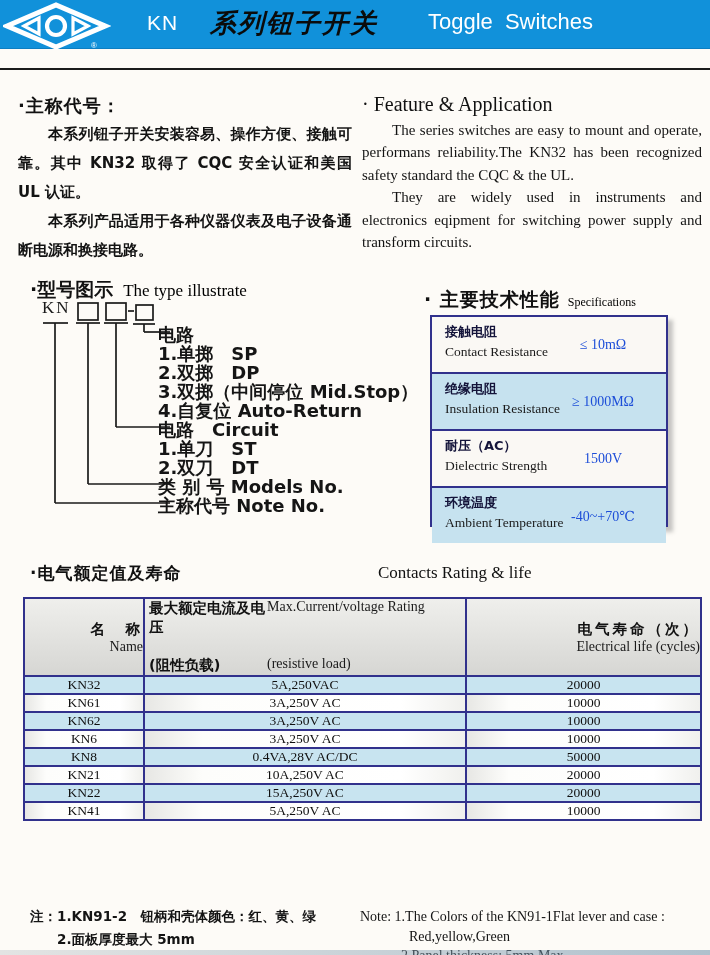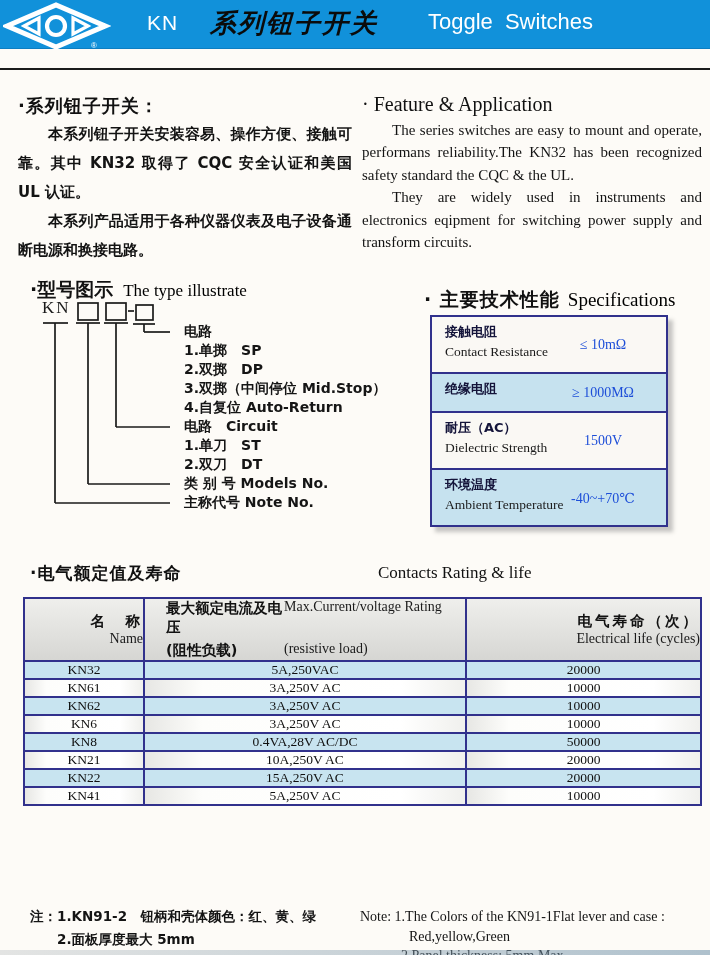--- a/index.html
+++ b/index.html
@@ -32,27 +32,27 @@
               line-height:22.4px; text-align:justify; color:#131313; }
   .feat-en-p p{ text-indent:2em; }
 
   
   .diag-h{ position:absolute; left:30px; top:277px; }
   .diag-h .zh{ font-size:19px; }
   .diag-h .en{ font-size:17px; margin-left:10px; }
   .diagram{ position:absolute; left:40px; top:298px; width:370px; height:222px; }
   .diagram svg{ position:absolute; left:0; top:0; }
   .diag-kn{ position:absolute; left:2px; top:0px; font-size:17px; color:#1a1a1a; letter-spacing:2px; }
-  .diag-label{ position:absolute; left:144px; font-size:14px; color:#151515; white-space:nowrap;
+  .diag-label{ position:absolute; left:118px; font-size:18px; color:#151515; white-space:nowrap;
                font-family:"DejaVu Sans","Liberation Sans",sans-serif; font-weight:600; }
 
   
   .spec-h{ position:absolute; left:424px; top:287px; }
   .spec-h .zh{ font-size:19px; letter-spacing:1px; }
-  .spec-h .en{ font-size:19px; margin-left:8px; }
+  .spec-h .en{ font-size:12px; margin-left:8px; }
   .spec-table{ position:absolute; left:430px; top:315px; width:238px; height:212px;
                border:2px solid #31318c; display:flex; flex-direction:column;
                box-shadow:5px 5px 4px rgba(130,130,130,.45); }
   .spec-row{ position:relative; flex:1; padding:6px 0 12px 13px; border-bottom:2px solid #31318c; }
   .spec-row:last-child{ border-bottom:none; }
   .spec-row.white{ background:#faf8f4; }
   .spec-row.blue{ background:#c6e2ef; }
   .spec-zh{ font-size:13px; font-weight:bold; color:#14143a;
             font-family:"DejaVu Sans","Liberation Sans",sans-serif; }
   .spec-en{ font-size:13.5px; color:#1a1a1a; margin-top:3px; }
@@ -64,21 +64,21 @@
   .rat-h-en{ position:absolute; left:378px; top:563px; font-size:17px; color:#111; }
   .rat-table{ position:absolute; left:23px; top:597px; width:677px; border-collapse:collapse;
               table-layout:fixed; }
   .rat-table th,.rat-table td{ border:2px solid #31318c; }
   .rat-table th{ height:47px; background:linear-gradient(#efefec,#d6d6d3); font-weight:normal;
                  vertical-align:middle; }
   .th-stack{ text-align:right; }
   .th-zh{ font-size:14.5px; font-weight:bold; letter-spacing:3px; color:#111;
           font-family:"DejaVu Sans","Liberation Sans",sans-serif; }
   .th-en{ font-size:14px; color:#1a1a1a; }
-  .th-grid{ display:grid; grid-template-columns:118px auto; padding-left:21px; row-gap:4px; }
+  .th-grid{ display:grid; grid-template-columns:118px auto; padding-left:4px; row-gap:19px; }
   .th-grid .th-zh{ letter-spacing:0; text-align:left; }
   .th-grid .th-en{ text-align:left; }
   .rat-table td{ height:14px; text-align:center; font-size:13.5px; color:#101010; }
   tr.blue td{ background:#c8e4f0; }
   tr.white td{ background:linear-gradient(to right,#e7e7e4,#fdfdfb 18%,#ffffff 80%,#f0f0ed); }
 
   
   .note-zh{ position:absolute; left:30px; top:905px; font-size:13.5px; line-height:23px;
             font-weight:600; color:#141414;
             font-family:"DejaVu Sans","Liberation Sans",sans-serif; }
@@ -104,21 +104,21 @@
         <polygon points="85,25 70,17 70,33" fill="none" stroke="#ffffff" stroke-width="3.2"></polygon>
         <text x="88" y="47" font-size="8" fill="#ffffff" font-family="Liberation Sans, sans-serif">®</text>
       </svg>
     </div>
     <div class="hdr-code">KN</div>
     <div class="hdr-zh">系列钮子开关</div>
     <div class="hdr-en">Toggle Switches</div>
   </div>
   <div class="rule"></div>
 
-  <div class="h-zh feat-zh-h">·系列钮子开关：</div>
+  <div class="h-zh feat-zh-h">·主称代号：</div>
   <div class="feat-zh-p">
     <p>本系列钮子开关安装容易、操作方便、接触可靠。其中 KN32 取得了 CQC 安全认证和美国 UL 认证。</p>
     <p>本系列产品适用于各种仪器仪表及电子设备通断电源和换接电路。</p>
   </div>
 
   <div class="feat-en-h">· Feature &amp; Application</div>
   <div class="feat-en-p">
     <p>The series switches are easy to mount and operate, performans reliability.The KN32 has been recognized safety standard the CQC &amp; the UL.</p>
     <p>They are widely used in instruments and electronics eqipment for switching power supply and transform circuits.</p>
   </div>
@@ -164,20 +164,21 @@
     <span class="h-zh zh">· 主要技术性能</span><span class="en">Specifications</span>
   </div>
   <div class="spec-table">
     <div class="spec-row white">
       <div class="spec-zh">接触电阻</div>
       <div class="spec-en">Contact Resistance</div>
       <div class="spec-val">≤ 10mΩ</div>
     </div>
     <div class="spec-row blue">
       <div class="spec-zh">绝缘电阻</div>
+      <div class="spec-en">Insulation Resistance</div>
       <div class="spec-val">≥ 1000MΩ</div>
     </div>
     <div class="spec-row white">
       <div class="spec-zh">耐压（AC）</div>
       <div class="spec-en">Dielectric Strength</div>
       <div class="spec-val">1500V</div>
     </div>
     <div class="spec-row blue">
       <div class="spec-zh">环境温度</div>
       <div class="spec-en">Ambient Temperature</div>

